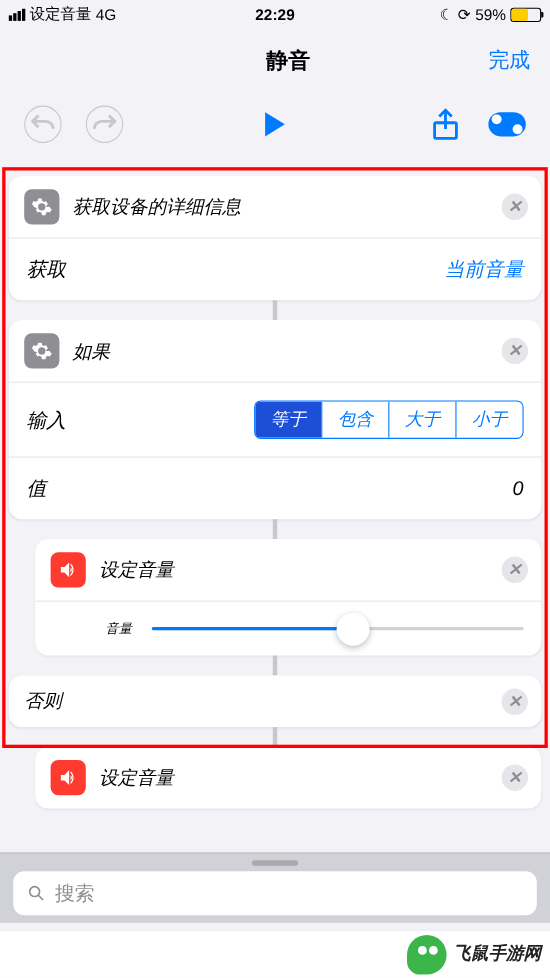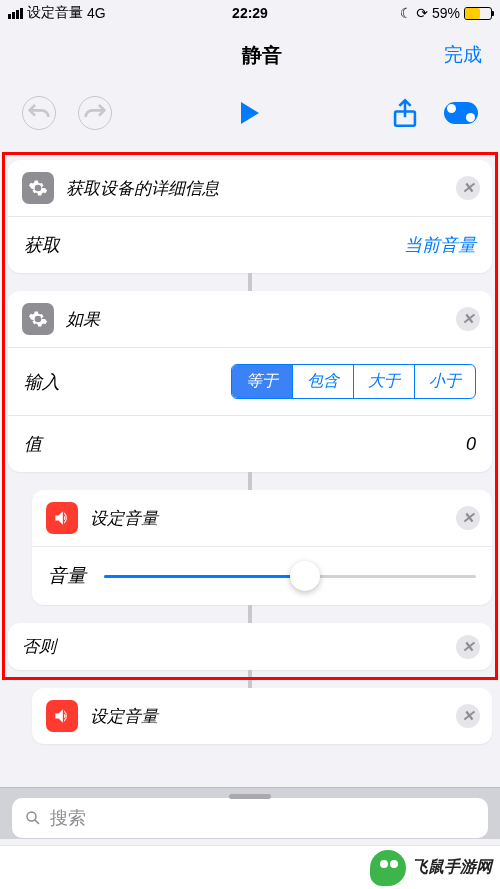--- a/index.html
+++ b/index.html
@@ -47,33 +47,33 @@
   .close-x { position:absolute; right:12px; width:24px; height:24px; background:#e5e5ea; border-radius:50%; display:flex; align-items:center; justify-content:center; color:#8e8e93; font-size:15px; font-weight:600; }
 
   .row { display:flex; align-items:center; justify-content:space-between; padding:16px 16px; border-top:1px solid #e5e5ea; font-size:18px;gap:36px; }
   .row .label { color:#000; }
   .row .value-link { color:#007aff; }
   .row .value-num { color:#000; }
 
   .segmented { display:flex; border:1px solid #007aff; border-radius:6px; overflow:hidden; }
   .segmented div { padding:6px 14px; font-size:16px; color:#007aff; border-left:1px solid #007aff; }
   .segmented div:first-child { border-left:none; }
-  .segmented div.sel { background:#3b82f6; color:#fff; }
+  .segmented div.sel { background:#1d4ed8; color:#fff; }
 
   .connector { position:relative; height:18px; margin-top:-18px; margin-bottom:0; }
   .connector::before { content:""; position:absolute; left:50%; transform:translateX(-50%); width:4px; height:18px; background:#c7c7cc; }
 
   .indent { margin-left:24px; margin-right:0; }
 
   .slider-row { display:flex; align-items:center; padding:16px 16px; border-top:1px solid #e5e5ea; gap:18px; }
   .slider-track { flex:1; height:3px; background:#d1d1d6; position:relative; border-radius:2px; }
   .slider-fill { position:absolute; left:0; top:0; height:100%; background:#007aff; border-radius:2px; }
   .slider-thumb { position:absolute; top:50%; width:30px; height:30px; background:#fff; border-radius:50%; box-shadow:0 2px 6px rgba(0,0,0,0.25); transform:translate(-50%,-50%); }
 
-  .bottom-bar { position:absolute; bottom:50px; left:0; right:0; height:52px; background:#d1d2d7; border-top:1px solid #bdbdc2; display:flex; align-items:center; padding:0 12px; }
+  .bottom-bar { position:absolute; bottom:50px; left:0; right:0; height:64px; background:#d1d2d7; border-top:1px solid #bdbdc2; display:flex; align-items:center; padding:0 12px; }
   .bottom-handle { position:absolute; top:6px; left:50%; transform:translateX(-50%); width:42px; height:5px; background:#a8a8ad; border-radius:3px; }
   .search-field { flex:1; height:40px; background:#fff; border-radius:10px; display:flex; align-items:center; padding:0 12px; gap:8px; color:#8e8e93; font-size:18px; margin-top:8px;}
   .search-field svg { width:18px; height:18px; }
 
   
   .wm { position:absolute; bottom:0; left:0; right:0; height:44px; background:#fff; display:flex; align-items:center; justify-content:flex-end; padding-right:8px; gap:6px; border-top:1px solid #e5e5ea;}
   .wm-logo { width:36px; height:36px; background:#3cb54a; border-radius:50% 50% 50% 12px; position:relative; }
   .wm-logo::before{content:"";position:absolute;width:8px;height:8px;background:#fff;border-radius:50%;top:10px;left:10px;}
   .wm-logo::after{content:"";position:absolute;width:8px;height:8px;background:#fff;border-radius:50%;top:10px;right:8px;}
   .wm-text { font-size:16px; font-weight:600; font-style:italic; color:#222; }
@@ -201,21 +201,21 @@
     <div class="card-header">
       <div class="action-icon sound">
         <svg viewBox="0 0 24 24" fill="#fff">
             <path d="M4 9v6h4l5 5V4L8 9H4zm12 3a3 3 0 00-1.5-2.6v5.2A3 3 0 0016 12zm-1.5-7v2a7 7 0 010 10v2a9 9 0 000-14z"></path>
           </svg>
       </div>
       <div class="card-title">设定音量</div>
       <div class="close-x">✕</div>
     </div>
     <div class="slider-row">
-      <span class="label" style="font-size:19px;">音量</span>
+      <span class="label" style="font-size:12px;margin-left:48px;">音量</span>
       <div class="slider-track">
         <div class="slider-fill" id="slider-fill" style="width: 54%;"></div>
         <div class="slider-thumb" id="slider-thumb" style="left: 54%;"></div>
       </div>
     </div>
   </div>
 
   <div class="connector"></div>
 
   <div class="card">

